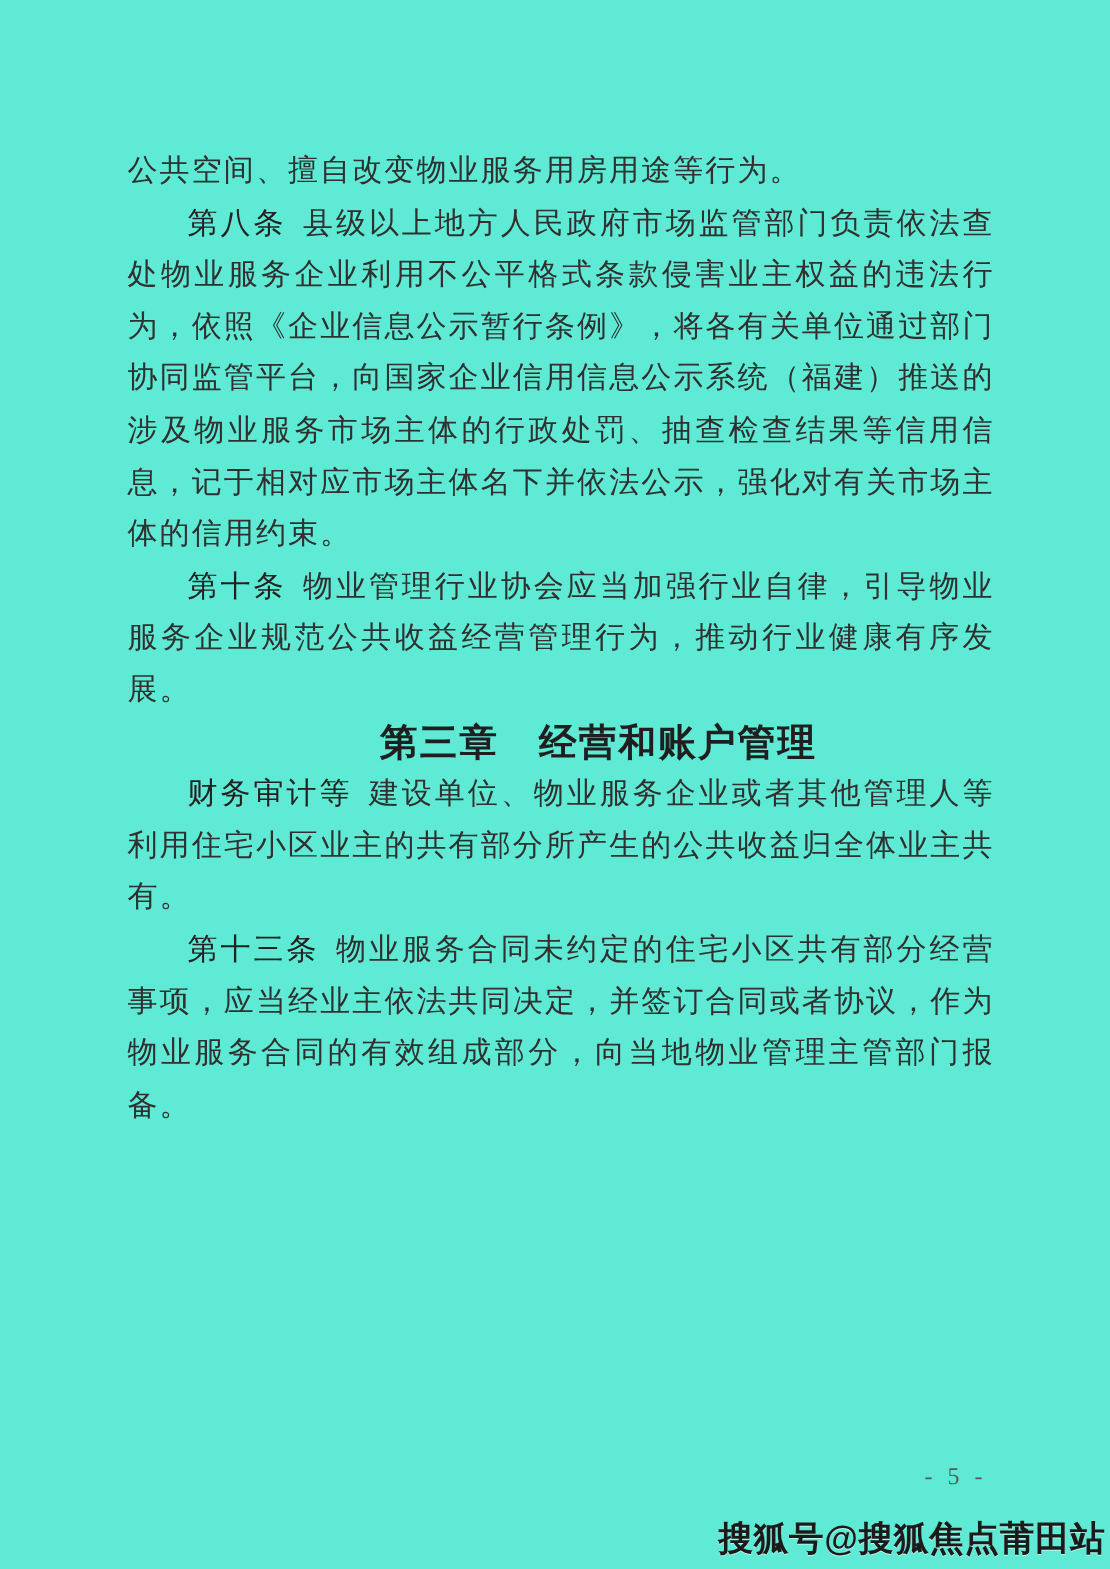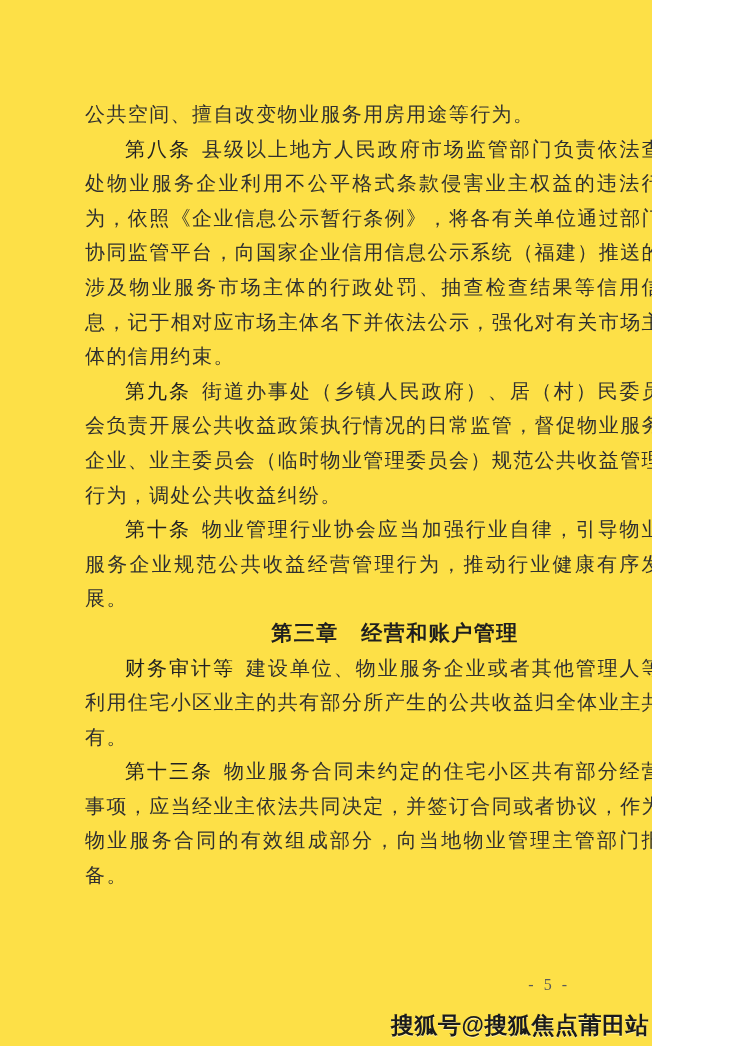--- a/index.html
+++ b/index.html
@@ -1,21 +1,21 @@
 <!DOCTYPE html>
 <html><head>
 <meta charset="utf-8">
 <style>
   * { margin: 0; padding: 0; box-sizing: border-box; }
   html, body { background: #ffffff; }
   .page {
     position: relative;
-    width: 652px;
+    width: 740px;
     height: 1046px;
-    background: #fde047;
+    background: #5eead4;
     overflow: hidden;
     font-family: "Liberation Serif", "DejaVu Serif", serif;
   }
   .content {
     position: absolute;
     left: 85px;
     top: 97px;
     width: 578px;
     font-size: 20px;
     line-height: 34.6px;
@@ -31,21 +31,21 @@
     text-indent: 0;
   }
   .article-label {
     font-weight: normal;
     color: #222222;
     margin-right: 0.55em;
   }
   .chapter-heading {
     font-family: "Liberation Sans", "DejaVu Sans", sans-serif;
     font-weight: bold;
-    font-size: 21px;
+    font-size: 25px;
     color: #1f1f1f;
     text-align: center;
     text-indent: 0;
     margin-top: 29px;
     margin-bottom: 5px;
     letter-spacing: 1.5px;
     line-height: 34.6px;
   }
   .page-number {
     position: absolute;
@@ -72,21 +72,20 @@
 <body>
 
 <div class="page">
 
   <div class="content">
 
     <p class="continuation">公共空间、擅自改变物业服务用房用途等行为。</p>
 
     <p><span class="article-label">第八条</span><span>县级以上地方人民政府市场监管部门负责依法查处物业服务企业利用不公平格式条款侵害业主权益的违法行为，依照《企业信息公示暂行条例》，将各有关单位通过部门协同监管平台，向国家企业信用信息公示系统（福建）推送的涉及物业服务市场主体的行政处罚、抽查检查结果等信用信息，记于相对应市场主体名下并依法公示，强化对有关市场主体的信用约束。</span></p>
 
-    <p><span class="article-label">第九条</span><span>街道办事处（乡镇人民政府）、居（村）民委员会负责开展公共收益政策执行情况的日常监管，督促物业服务企业、业主委员会（临时物业管理委员会）规范公共收益管理行为，调处公共收益纠纷。</span></p>
 
     <p><span class="article-label">第十条</span><span>物业管理行业协会应当加强行业自律，引导物业服务企业规范公共收益经营管理行为，推动行业健康有序发展。</span></p>
 
     <p class="chapter-heading">第三章　经营和账户管理</p>
 
     <p><span class="article-label">财务审计等</span><span>建设单位、物业服务企业或者其他管理人等利用住宅小区业主的共有部分所产生的公共收益归全体业主共有。</span></p>
 
 
     <p><span class="article-label">第十三条</span><span>物业服务合同未约定的住宅小区共有部分经营事项，应当经业主依法共同决定，并签订合同或者协议，作为物业服务合同的有效组成部分，向当地物业管理主管部门报备。</span></p>
 

